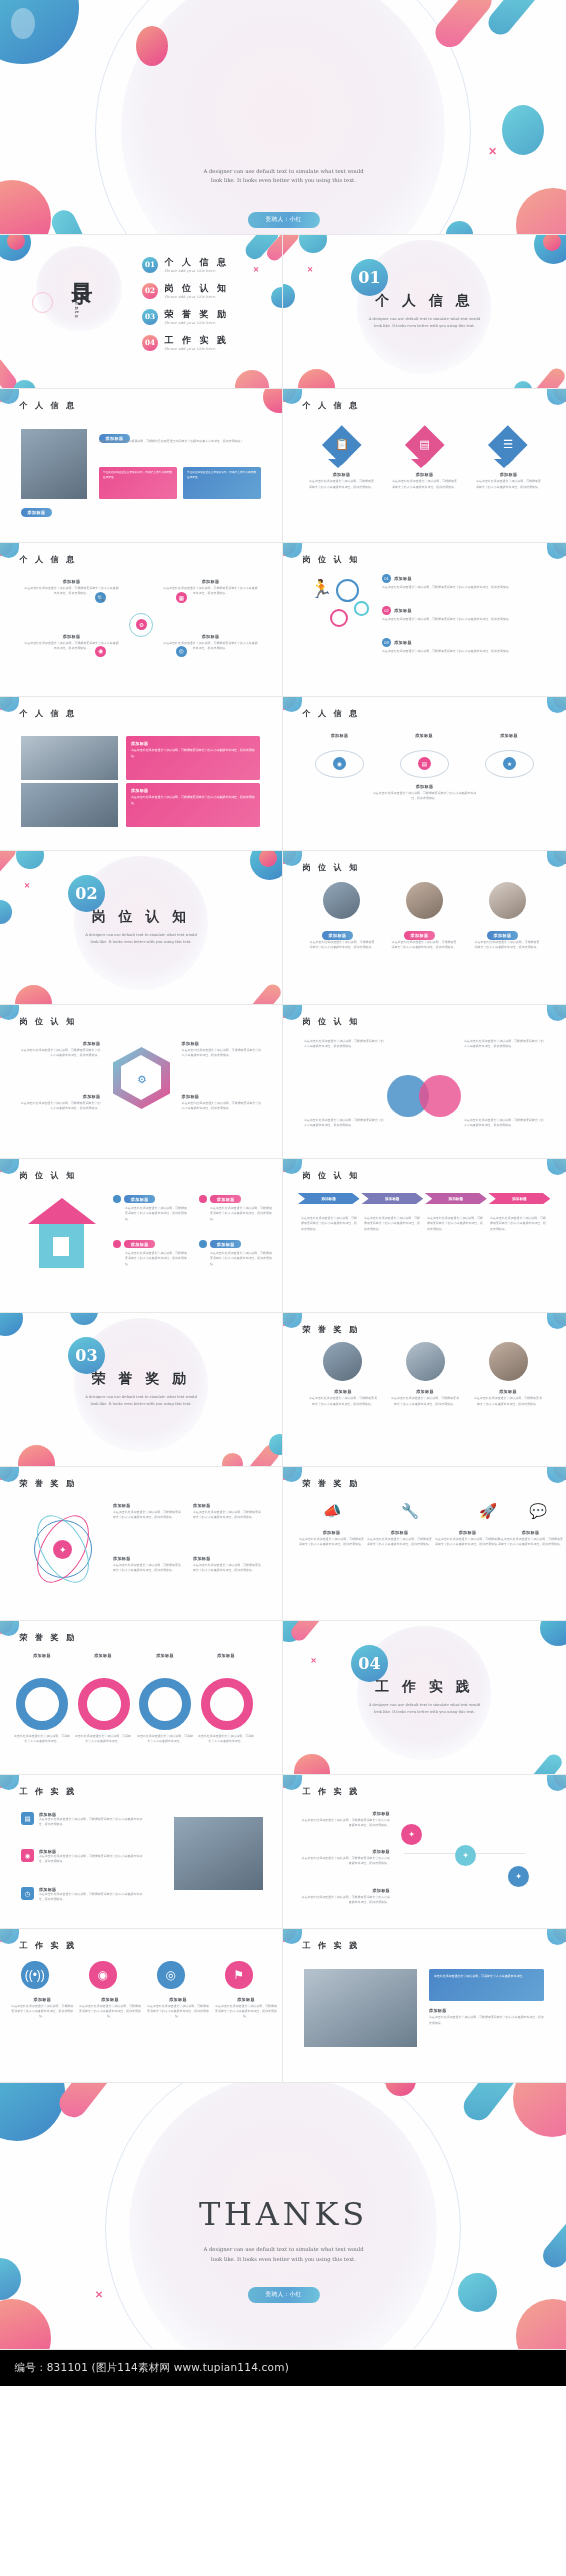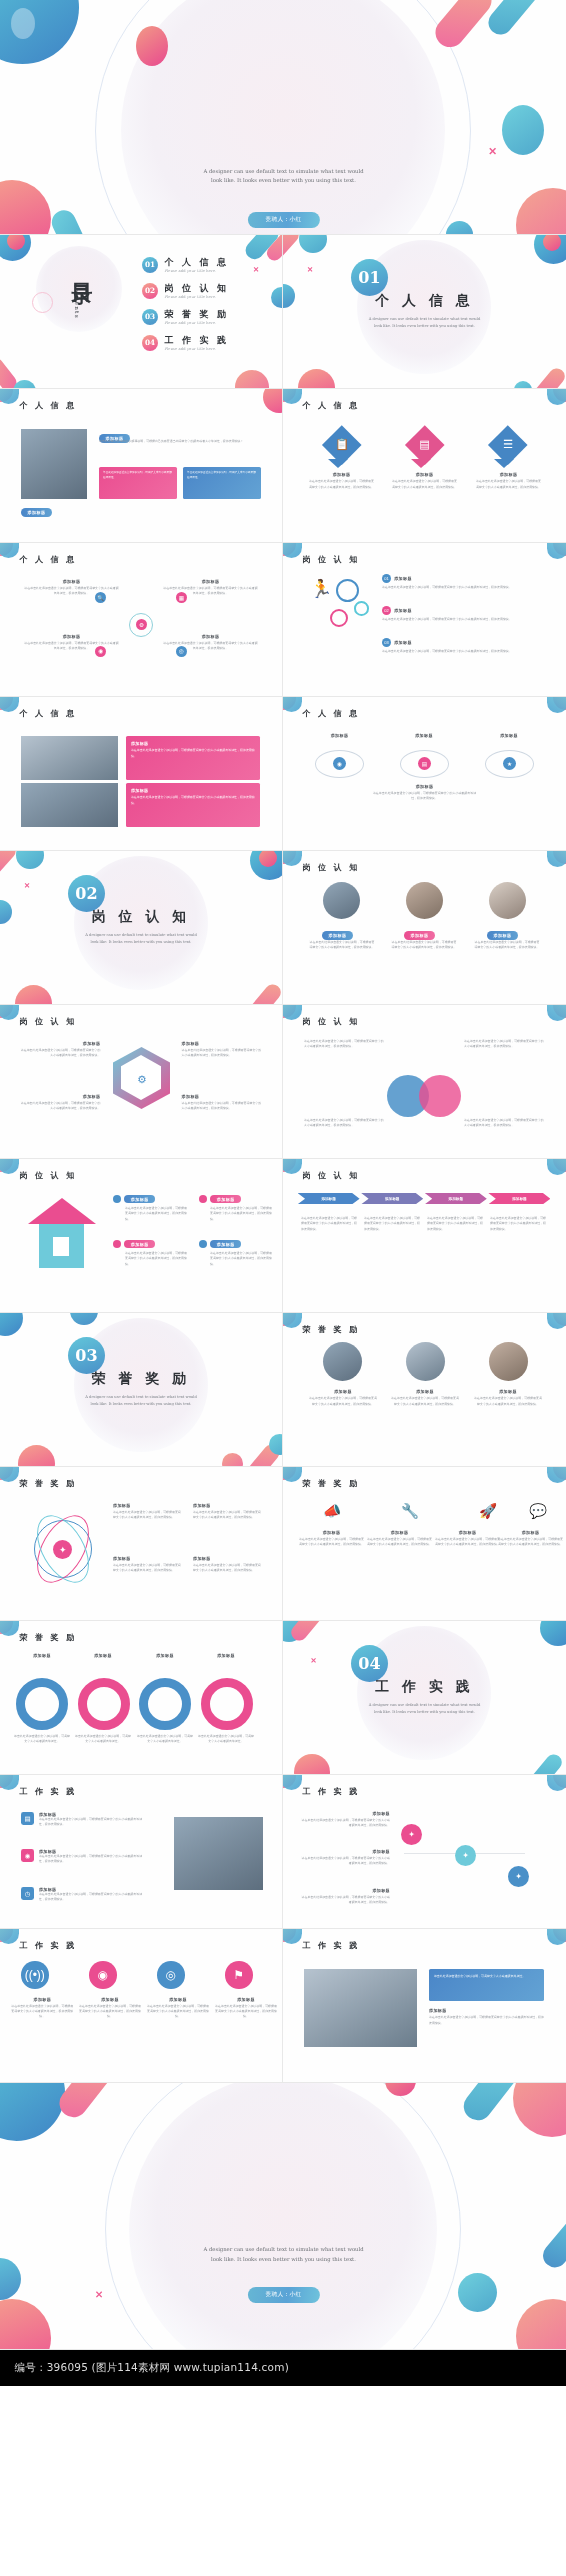--- a/index.html
+++ b/index.html
@@ -917,23 +917,24 @@
     <div class="blob circ g-pink" style="right:151px;top:-18px;width:31px;height:31px;"></div>
     <div class="blob pill g-teal" style="right:62px;top:-32px;width:27.5px;height:74px;transform:rotate(38deg);"></div>
     <div class="blob circ g-rose" style="right:-24px;top:-24px;width:78px;height:78px;"></div>
     <div class="blob circ g-blue2" style="left:-21px;bottom:49px;width:42px;height:42px;"></div>
     <div class="blob circ g-pink2" style="left:-27.5px;bottom:-27.5px;width:78px;height:78px;"></div>
     <div class="blob circ g-teal" style="right:70px;bottom:37px;width:39px;height:39px;"></div>
     <div class="blob circ g-rose" style="right:-23px;bottom:-24px;width:74px;height:74px;"></div>
     <div class="blob pill g-blue2" style="right:-9.7px;bottom:78px;width:24px;height:55px;transform:rotate(40deg);"></div>
     <div class="xmark" style="left:95px;bottom:49px;font-size:9.7px;">✕</div>
 
+    <div class="thanks-title" style="top:112px;">THANKS</div>
     <div class="cover-sub" style="top:163px;font-size:5.3px;">A designer can use default text to simulate what text would</div>
     <div class="cover-sub" style="top:173px;font-size:5.3px;">look like. It looks even better with you using this text.</div>
     <div class="cover-btn" style="top:204px;padding:4px 18px;font-size:5.7px;">竞聘人：小红</div>
   </div>
 
   <div class="footer">
-    <span>编号：396095 (图片114素材网 www.tupian114.com)</span>
+    <span>编号：831101 (图片114素材网 www.tupian114.com)</span>
   </div>
 
 </div>
 
 
 </body></html>

